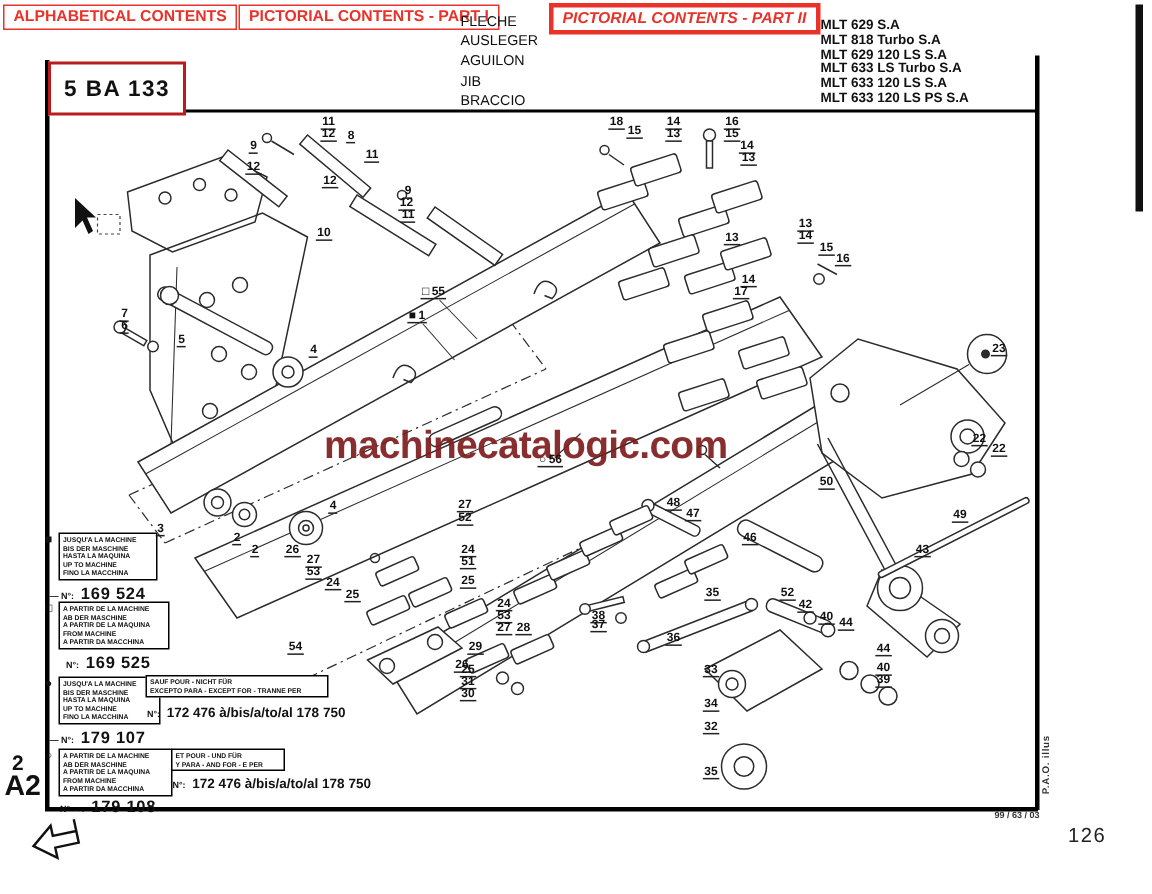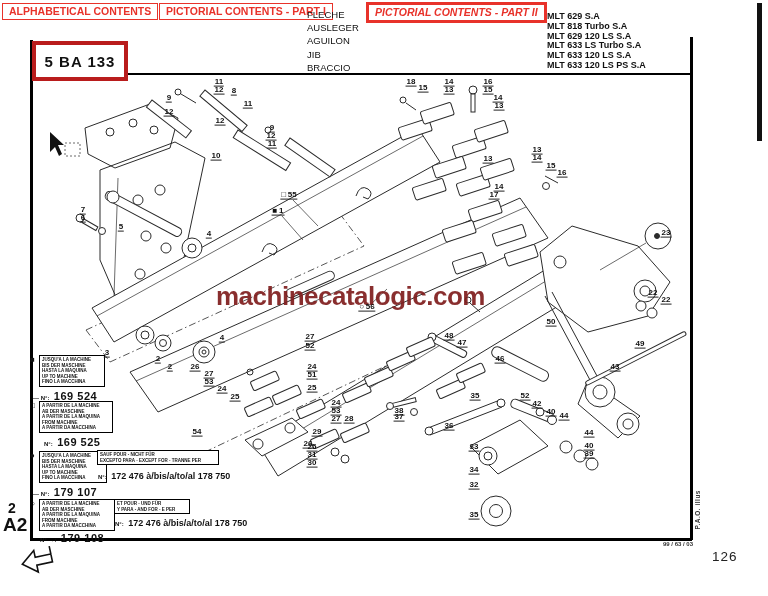--- a/index.html
+++ b/index.html
@@ -5,21 +5,21 @@
   html,body{margin:0;padding:0;}
   body{width:768px;height:596px;position:relative;background:#fff;overflow:hidden;
        font-family:"Liberation Sans",sans-serif;color:#111;}
   
   .nav-btn{position:absolute;top:3px;background:#fff;border:1.5px solid #e8322a;color:#e8322a;
            font:700 10.5px "Liberation Sans",sans-serif;padding:1px 6px 2px;cursor:pointer;white-space:nowrap;}
   .nav-btn.b1{left:2px;} .nav-btn.b2{left:159px;} .nav-btn.b3{left:366px;top:2px;}
   .nav-btn.active{border-width:3px;font-style:italic;}
   
   .fl{position:absolute;background:#000;}
-  .ref-box{position:absolute;left:32px;top:41px;width:88px;height:32px;border:4px solid #b91c1c;
+  .ref-box{position:absolute;left:32px;top:41px;width:88px;height:32px;border:2px solid #b91c1c;
            display:flex;align-items:center;justify-content:center;font:700 15px "Liberation Sans",sans-serif;
            letter-spacing:1px;background:#fff;z-index:6;text-align:center;}
   .part-names{position:absolute;left:287px;top:8px;font:400 9.5px "Liberation Sans",sans-serif;line-height:13.2px;z-index:6;margin-left:20px;}
   .models{position:absolute;left:547px;top:12px;font:700 9px "Liberation Sans",sans-serif;line-height:9.8px;z-index:6;}
   .edge-bar{position:absolute;left:757px;top:3px;width:5px;height:138px;background:#111;}
   
   .watermark{position:absolute;left:216px;top:281px;font:700 26px "Liberation Sans",sans-serif;
              color:#7f1d1d;letter-spacing:-.5px;z-index:7;opacity:.92;}
   
   .lg-marker{position:absolute;font-size:8px;z-index:8;}

